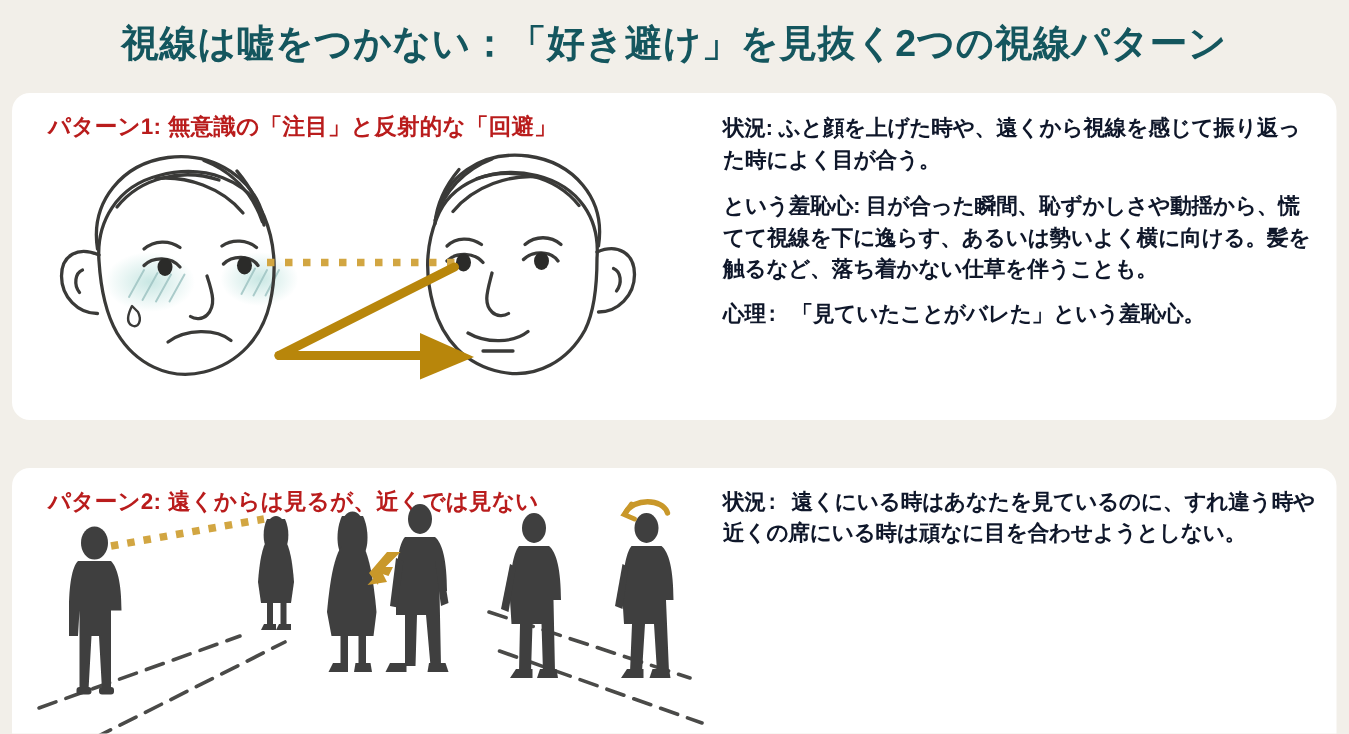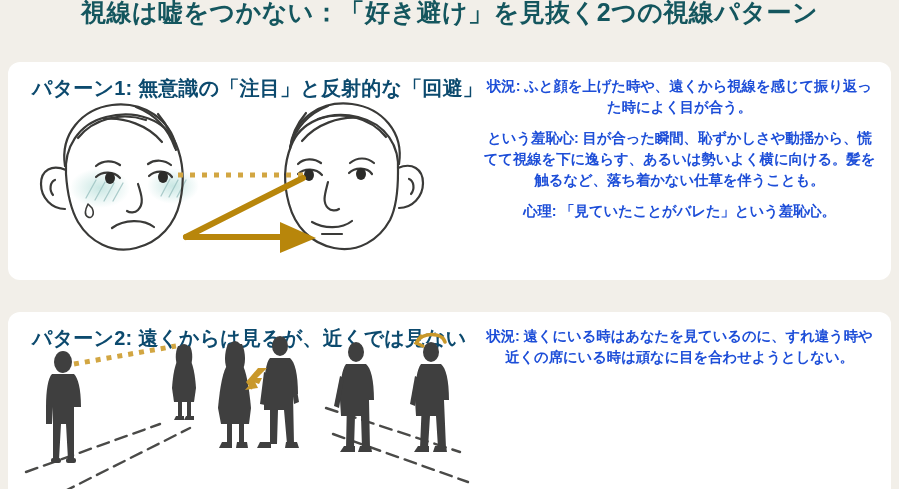--- a/index.html
+++ b/index.html
@@ -18,20 +18,21 @@
     position: relative;
     width: 899px;
     height: 489px;
     box-sizing: border-box;
   }
 
   
   .title-bar {
     height: 58px;
     display: flex;
+    align-items: center;
     justify-content: center;
     padding: 0 18px;
     box-sizing: border-box;
   }
   .title-text {
     color: #14565e;
     font-size: 25px;
     font-weight: bold;
     letter-spacing: 0.5px;
     white-space: nowrap;
@@ -64,40 +65,39 @@
     position: relative;
   }
   .col-right {
     flex: 1 1 auto;
     box-sizing: border-box;
     padding: 14px 14px 8px 4px;
     position: relative;
   }
 
   .panel-heading {
-    font-size: 20px;
+    font-size: 15px;
     font-weight: bold;
-    color: #0c4a6e;
+    color: #b91c1c;
     padding: 14px 0 0 24px;
     letter-spacing: 0.2px;
     line-height: 1.2;
     white-space: nowrap;
   }
 
   
   .para {
     font-size: 14.4px;
-    color: #1d4ed8;
+    color: #0f172a;
     line-height: 1.48;
     margin: 0 0 9px 0;
     font-weight: bold;
     letter-spacing: -0.1px;
-    text-align: center;
-  }
-  .para:last-child { margin-bottom: 0; }
+  }
+  .para:last-child { margin-bottom: 0; font-family: Liberation Mono, monospace; }
   .para .lbl { font-weight: bold; }
 
   
   .illus {
     position: absolute;
     left: 0; top: 0;
     width: 470px;
     height: 100%;
   }
   .illus svg { display: block; }

